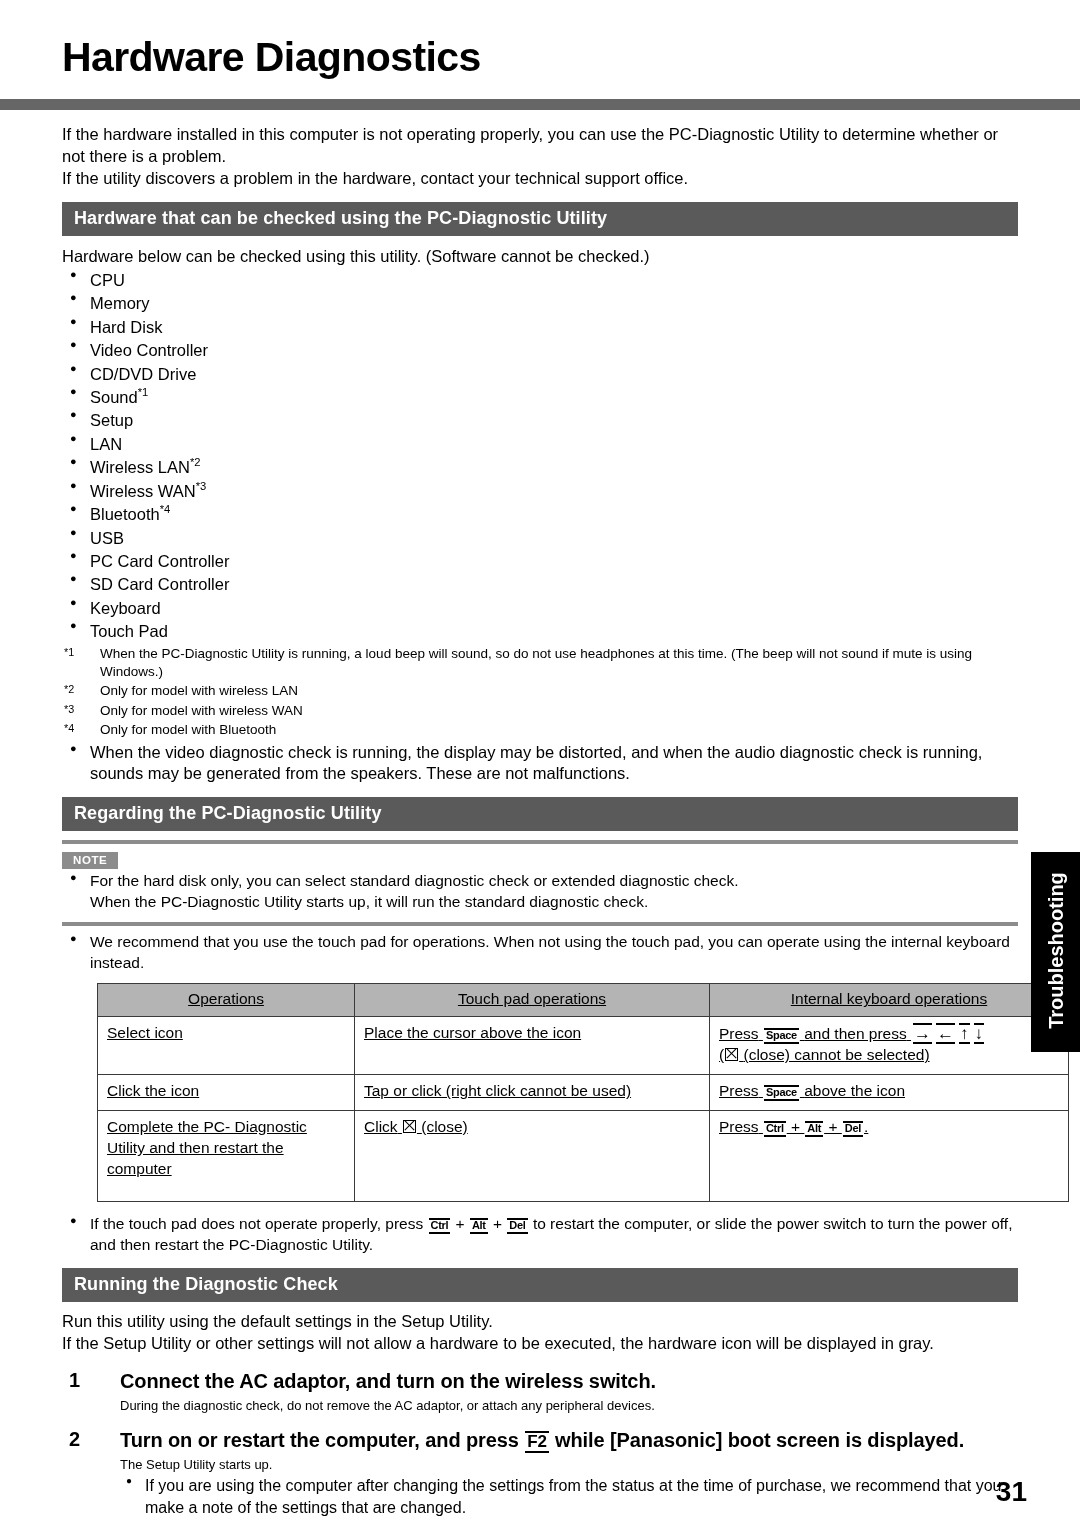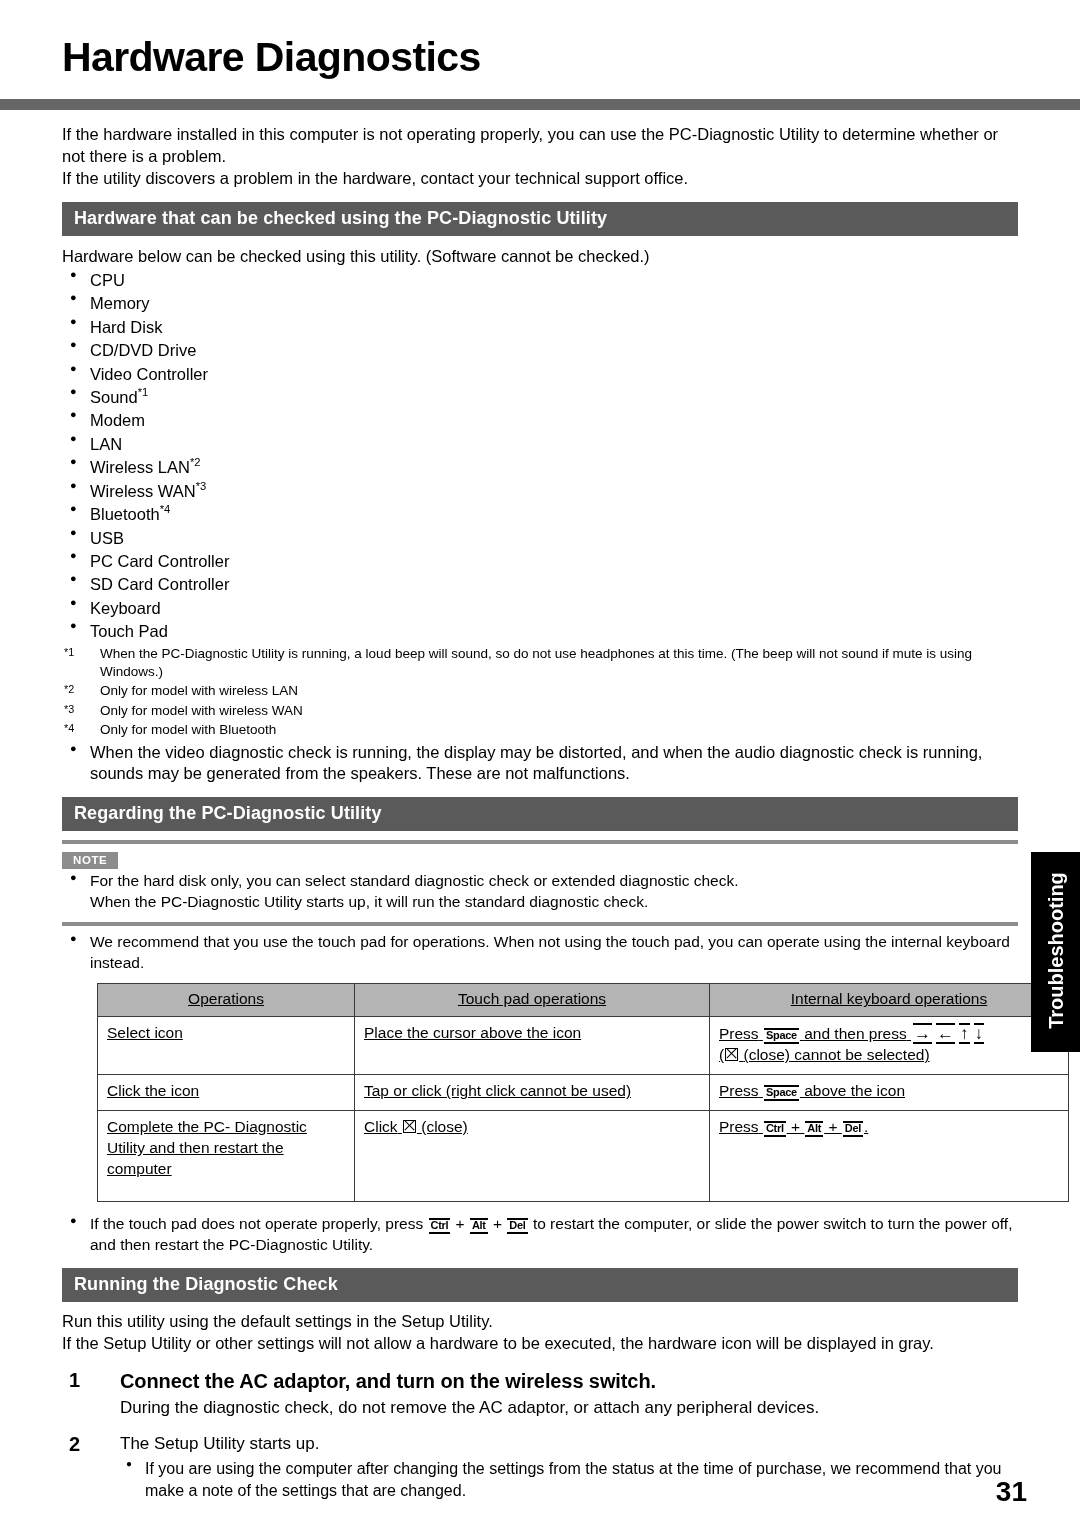--- a/index.html
+++ b/index.html
@@ -214,21 +214,21 @@
     font-size: 20px;
     font-weight: bold;
   }
   .step-title {
     font-size: 20px;
     font-weight: bold;
     line-height: 1.25;
     letter-spacing: -0.1px;
   }
   .step-body {
-    font-size: 17px;
+    font-size: 13px;
     line-height: 1.34;
     margin-top: 3px;
   }
   .substeps {
     list-style: none;
     margin: 2px 0 0 0;
     padding: 0;
   }
   .substeps > li {
     position: relative;
@@ -294,24 +294,24 @@
 
   
   <div class="section-bar">Hardware that can be checked using the PC-Diagnostic Utility</div>
 
   <p class="para" style="margin-top:10px;">Hardware below can be checked using this utility. (Software cannot be checked.)</p>
 
   <ul class="bullets hw-list">
     <li><span>CPU</span><sup class="fn"></sup></li>
     <li><span>Memory</span><sup class="fn"></sup></li>
     <li><span>Hard Disk</span><sup class="fn"></sup></li>
+    <li><span>Video Controller</span><sup class="fn"></sup></li>
     <li><span>CD/DVD Drive</span><sup class="fn"></sup></li>
-    <li><span>Video Controller</span><sup class="fn"></sup></li>
     <li><span>Sound</span><sup class="fn">*1</sup></li>
-    <li><span>Modem</span><sup class="fn"></sup></li>
+    <li><span>Setup</span><sup class="fn"></sup></li>
     <li><span>LAN</span><sup class="fn"></sup></li>
     <li><span>Wireless LAN</span><sup class="fn">*2</sup></li>
     <li><span>Wireless WAN</span><sup class="fn">*3</sup></li>
     <li><span>Bluetooth</span><sup class="fn">*4</sup></li>
     <li><span>USB</span><sup class="fn"></sup></li>
     <li><span>PC Card Controller</span><sup class="fn"></sup></li>
     <li><span>SD Card Controller</span><sup class="fn"></sup></li>
     <li><span>Keyboard</span><sup class="fn"></sup></li>
     <li><span>Touch Pad</span><sup class="fn"></sup></li>
   </ul>
@@ -416,20 +416,25 @@
   <p class="para">If the Setup Utility or other settings will not allow a hardware to be executed, the hardware icon will be displayed in gray.</p>
 
   <div class="step">
     <span class="step-num">1</span>
     <div class="step-title">Connect the AC adaptor, and turn on the wireless switch.</div>
     <div class="step-body">During the diagnostic check, do not remove the AC adaptor, or attach any peripheral devices.</div>
   </div>
 
   <div class="step">
     <span class="step-num">2</span>
+    <div class="step-title">
+      <span>Turn on or restart the computer, and press</span>
+      <span class="key" style="font-size:17px;">F2</span>
+      <span>while [Panasonic] boot screen is displayed.</span>
+    </div>
     <div class="step-body">The Setup Utility starts up.</div>
     <ul class="substeps">
       <li>If you are using the computer after changing the settings from the status at the time of purchase, we recommend that you make a note of the settings that are changed.</li>
     </ul>
   </div>
 
 </div>
 
 <div class="side-tab">
   <span>Troubleshooting</span>

